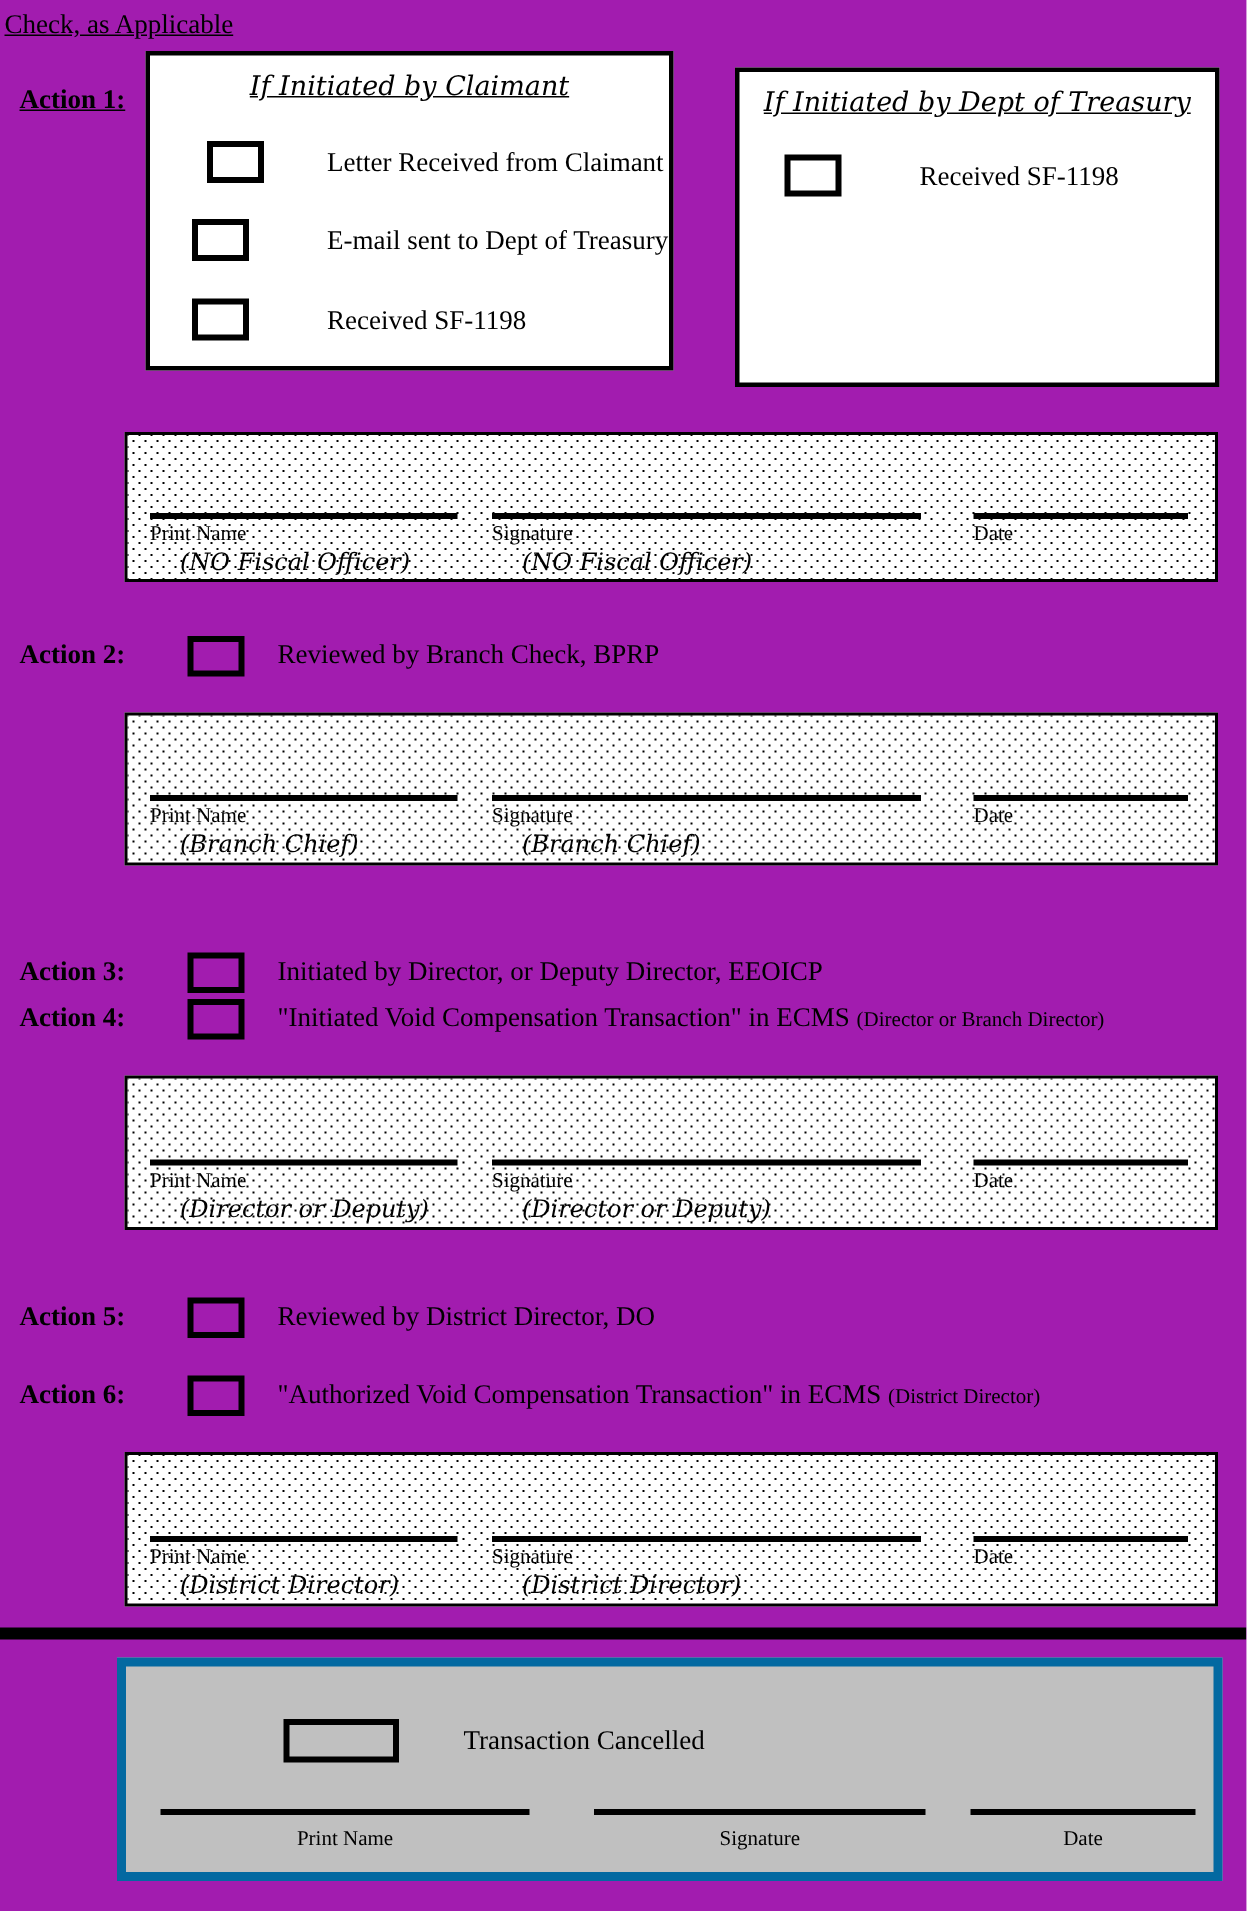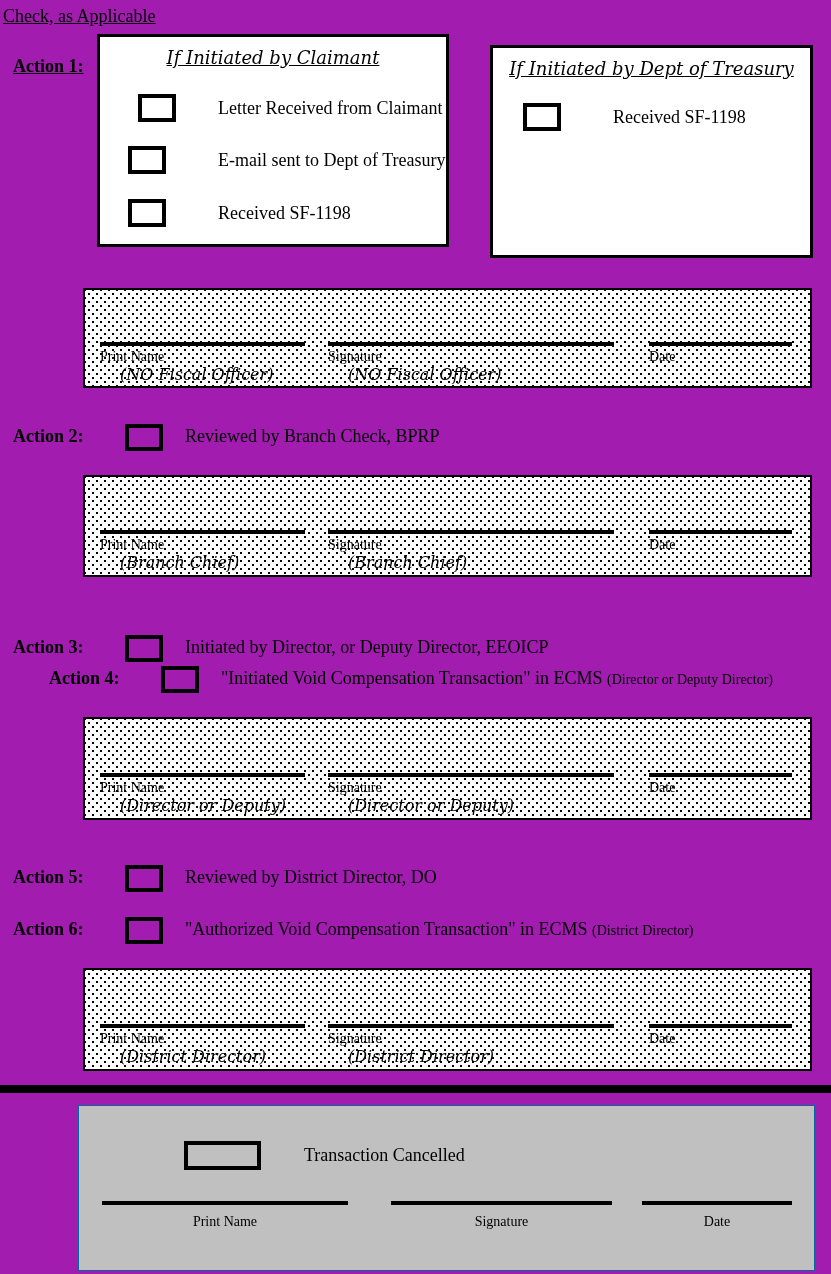--- a/index.html
+++ b/index.html
@@ -58,22 +58,22 @@
   .sigline { height:4px; background:#000; width:100%; }
   .siglabel { font-size:14px; margin-top:3px; white-space:nowrap; }
   .sigrole {
     font-size:16px; font-style:italic; margin-left:20px; margin-top:0px;
     font-family:"DejaVu Serif",serif; white-space:nowrap;
   }
   
   .thick-rule { left:0; top:1085px; width:831px; height:8px; background:#000; }
   
   .cancelbox {
-    left:78px; top:1105px; width:737px; height:166px;
-    border:1px solid #0369a1; background:#c0c0c0;
+    left:78px; top:1105px; width:737px; height:149px;
+    border:6px solid #0369a1; background:#c0c0c0;
   }
   .cancel-checkbox {
     position:absolute; left:105px; top:35px; width:77px; height:29px;
     border:4px solid #000; cursor:pointer;
   }
   .cancel-text { position:absolute; left:225px; top:39px; font-size:18px; }
   .cg { position:absolute; top:95px; text-align:center; }
   .cg1 { left:23px; width:246px; }
   .cg2 { left:312px; width:221px; }
   .cg3 { left:563px; width:150px; }
@@ -152,24 +152,24 @@
       <div class="siglabel">Date</div>
     </div>
   </div>
 
   <div class="abs action-row" style="left:0; top:615px; width:831px; height:30px;margin-top:20px;">
     <span class="action-label">Action 3:</span>
     <span class="checkbox"></span>
     <span class="cb-text"><span>Initiated by Director, or Deputy Director, EEOICP</span></span>
   </div>
 
-  <div class="abs action-row" style="left:0; top:666px; width:706px; height:30px;margin-left:36px;">
+  <div class="abs action-row" style="left:0; top:666px; width:706px; height:30px;">
     <span class="action-label">Action 4:</span>
     <span class="checkbox"></span>
-    <span class="cb-text"><span>"Initiated Void Compensation Transaction" in ECMS </span><span class="cb-note">(Director or Deputy Director)</span></span>
+    <span class="cb-text"><span>"Initiated Void Compensation Transaction" in ECMS </span><span class="cb-note">(Director or Branch Director)</span></span>
   </div>
 
   <div class="abs sigblock" style="top:717px; height:103px;">
     <div class="siggroup sg1" style="top:54px;">
       <div class="sigline"></div>
       <div class="siglabel">Print Name</div>
       <div class="sigrole">(Director or Deputy)</div>
     </div>
     <div class="siggroup sg2" style="top:54px;">
       <div class="sigline"></div>

